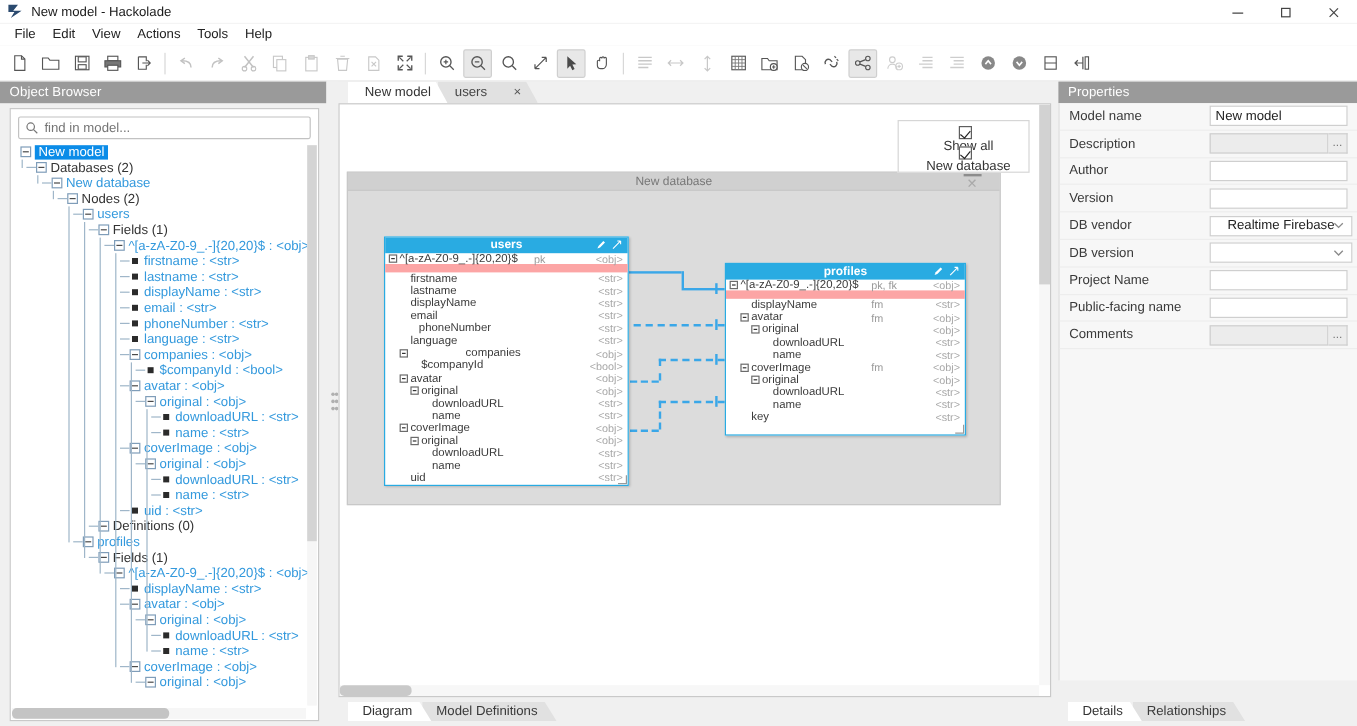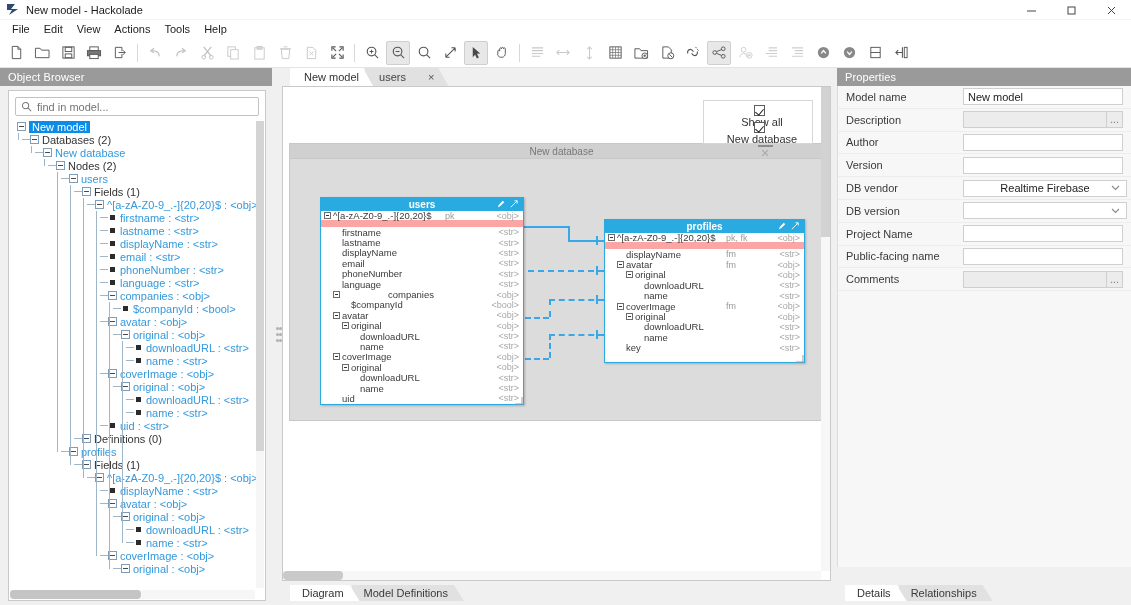--- a/index.html
+++ b/index.html
@@ -159,21 +159,21 @@
   .canvas-hscroll { position:absolute; left:0; bottom:0; right:9px; height:9px; background:#f7f7f7; }
   .canvas-hscroll .thumb { position:absolute; left:0; top:0; height:9px; width:60px; background:#c9c9c9; border-radius:4px;}
   .bottom-tabs { height:18px; display:flex; align-items:flex-end; padding-left:8px; margin-top:2px; }
   .btab {
     height:16px; display:flex; align-items:center; padding:0 16px 0 12px; font-size:11px;
     background:#fff; color:#333; margin-right:-8px;
     clip-path: polygon(0 0, calc(100% - 10px) 0, 100% 100%, 0 100%);
   }
   .btab.inactive { background:#e1e1e1; color:#3a3a3a; }
   
-  .right-panel { width:294px; display:flex; flex-direction:column; background:#f0f0f0; }
+  .right-panel { width:249px; display:flex; flex-direction:column; background:#f0f0f0; }
   .props-body { flex:1; background:#f7f7f7; border-left:1px solid #dcdcdc; padding-top:0; }
   .prow { display:flex; height:22.8px; align-items:center; border-bottom:1px solid #ededed; }
   .plabel { width:125px; padding-left:8px; font-size:11px; color:#3a3a3a; }
   .pfield { flex:1; padding-right:8px; display:flex; align-items:center; }
   .pinput {
     flex:1; height:17px; background:#fff; border:1px solid #cfcfcf; font-size:11px;
     display:flex; align-items:center; padding:0 4px; color:#222;
   }
   .pinput.grey { background:#ececec; }
   .ellip { width:16px; height:17px; border:1px solid #cfcfcf; border-left:none; background:#ececec;
@@ -742,21 +742,21 @@
                   <span class="ftype">&lt;str&gt;</span>
                 </div>
                 <div class="frow">
                   <span class="fname" style="padding-left: 21px; display: flex; align-items: center;">
                     <span>email</span>
                   </span>
                   <span class="fkey"></span>
                   <span class="ftype">&lt;str&gt;</span>
                 </div>
                 <div class="frow">
-                  <span class="fname" style="padding-left: 21px; display: flex; align-items: center;">
+                  <span class="fname" style="display: flex; align-items: center; margin-left: 28px;">
                     <span>phoneNumber</span>
                   </span>
                   <span class="fkey"></span>
                   <span class="ftype">&lt;str&gt;</span>
                 </div>
                 <div class="frow">
                   <span class="fname" style="padding-left: 21px; display: flex; align-items: center;">
                     <span>language</span>
                   </span>
                   <span class="fkey"></span>

